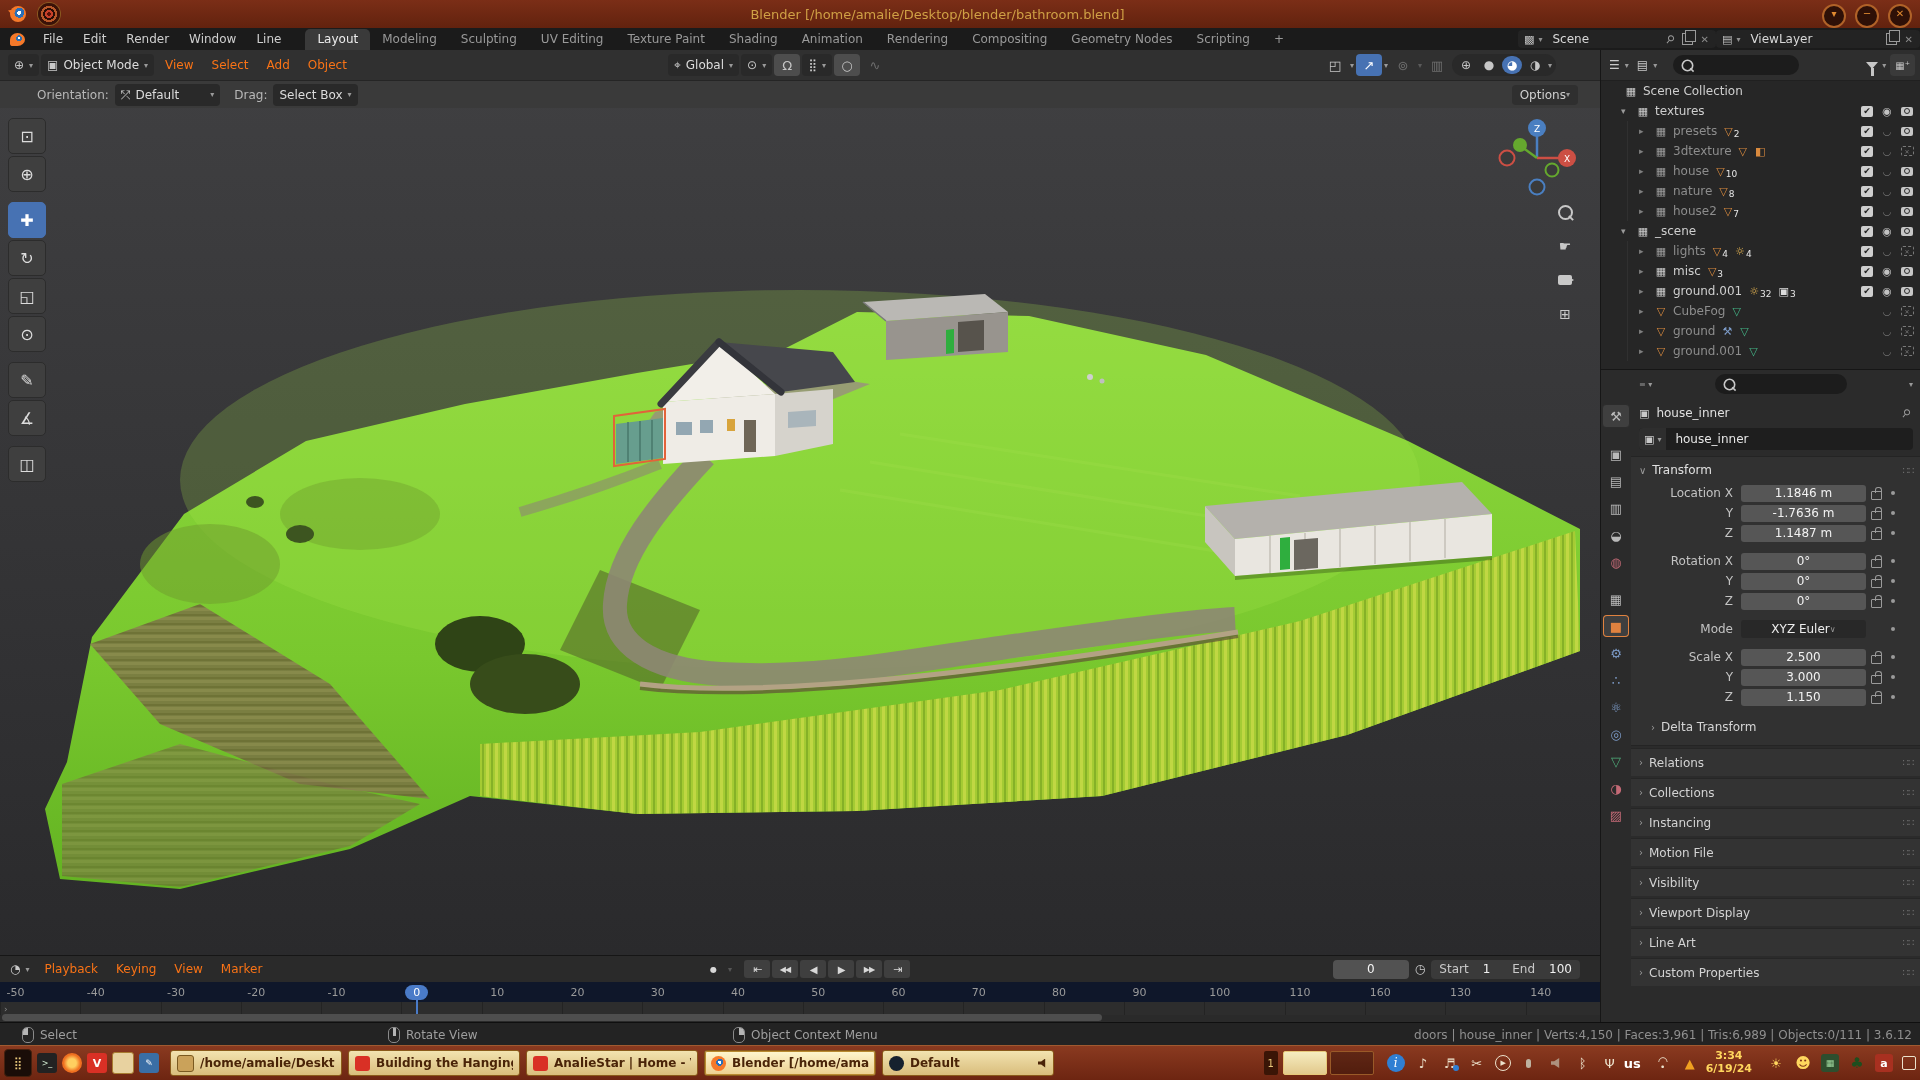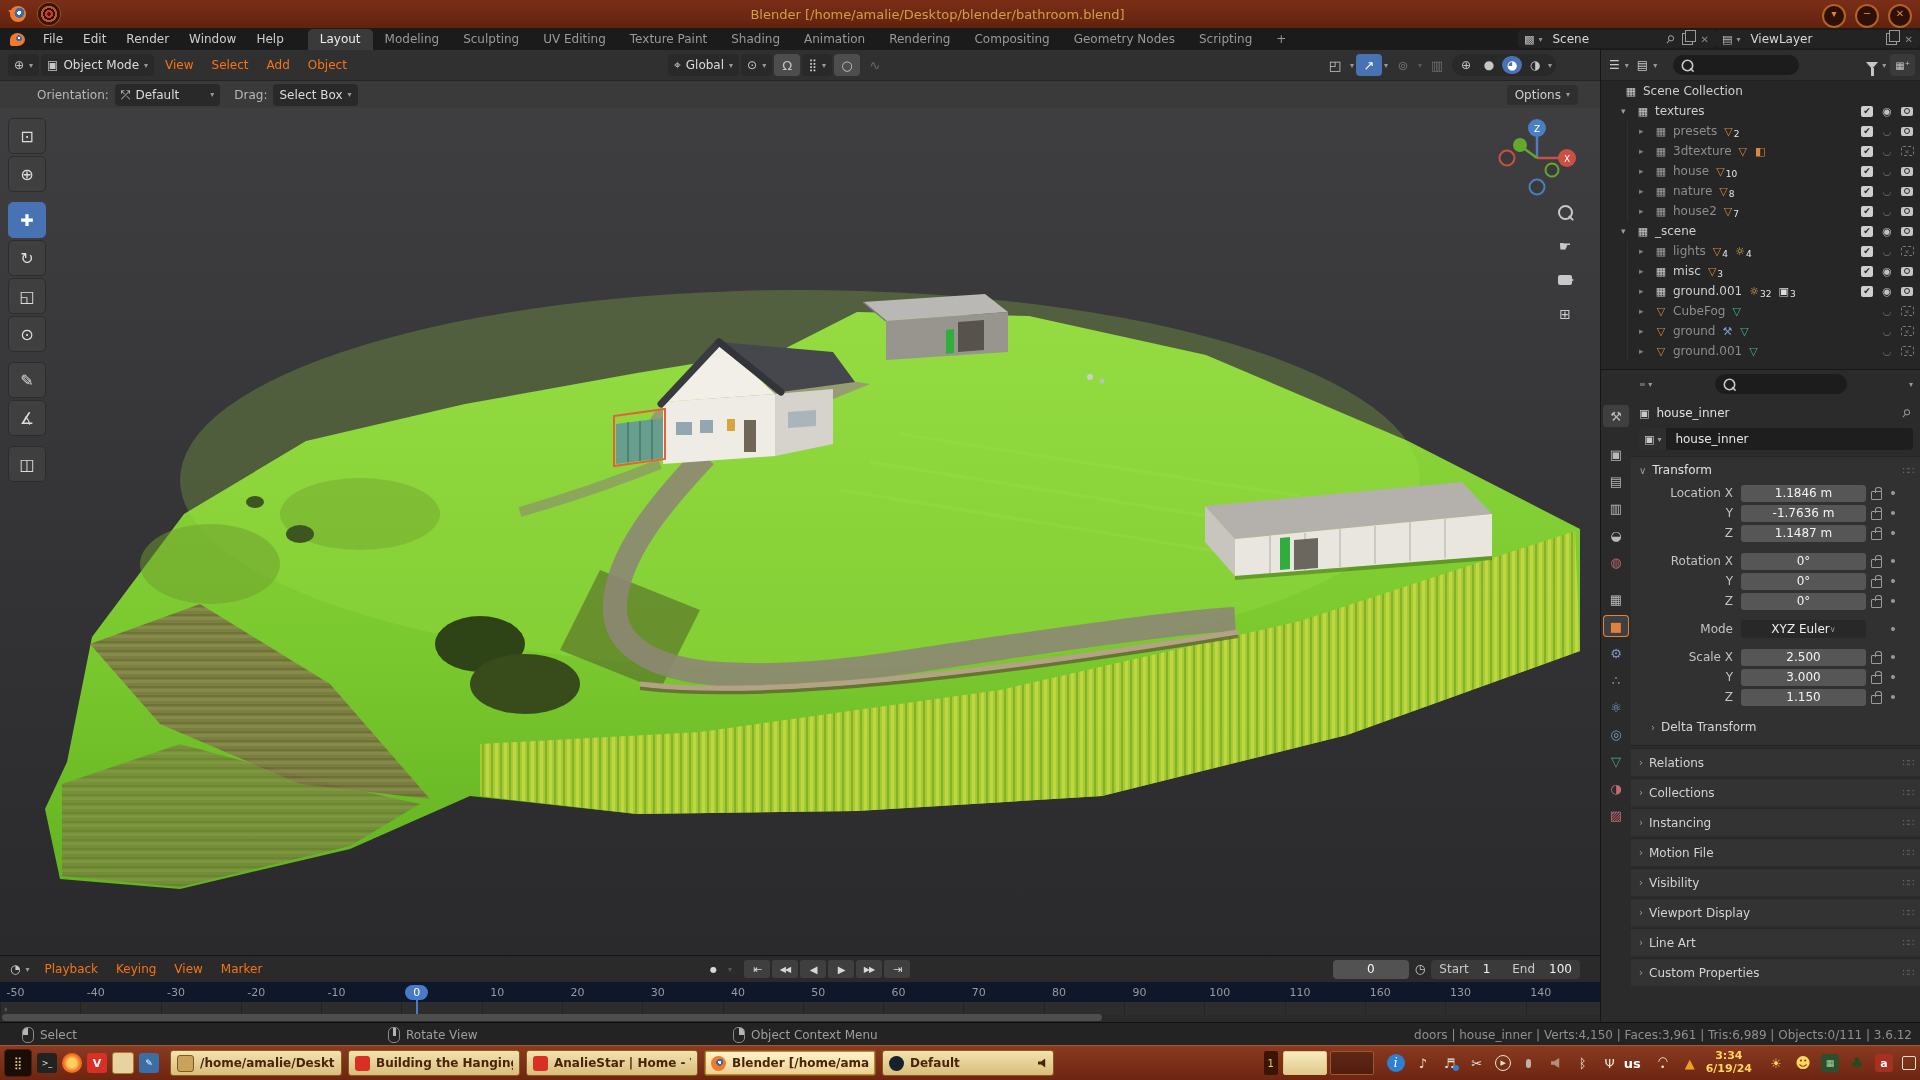--- a/index.html
+++ b/index.html
@@ -43,21 +43,21 @@
   .chev8{font-size:8px;color:#999;}
   .tgbtn{width:26px;height:22px;display:flex;align-items:center;justify-content:center;border-radius:4px;color:#c6c6c6;font-size:13px;}
   .tgbtn.on{background:#4772b3;color:#fff;}
   .tgbtn.lit{background:#4d4d4d;}
   .dim-ic{opacity:.4;}
   .shade-pill{display:flex;align-items:center;background:#292929;border-radius:11px;height:22px;padding:0 4px;gap:3px;}
   .shade-ic{width:20px;height:18px;border-radius:9px;display:flex;align-items:center;justify-content:center;font-size:12px;color:#c6c6c6;}
   .shade-ic.on{background:#4772b3;color:#fff;}
   .vp-tools{position:absolute;left:0;top:31px;width:100%;height:27px;background:rgba(58,58,58,.93);z-index:4;display:flex;align-items:center;}
   .lbl{color:#b8b8b8;margin:0 6px;}
-  .options-pill{position:absolute;right:22px;display:flex;align-items:center;background:#2f2f2f;border-radius:4px;height:20px;padding:0 8px;color:#d0d0d0;gap:5px;}
+  .options-pill{position:absolute;right:22px;display:flex;align-items:center;background:#2f2f2f;border-radius:4px;height:20px;padding:0 8px;color:#d0d0d0;}
   
   .vtoolbar{position:absolute;left:8px;top:68px;width:38px;z-index:6;display:flex;flex-direction:column;gap:2px;}
   .tool{width:36px;height:34px;background:#3f3f3f;border:1px solid #2c2c2c;border-radius:5px;
     display:flex;align-items:center;justify-content:center;font-size:16px;color:#dcdcdc;}
   .tool.gap{margin-top:8px;}
   .tool.active{background:#4772b3;color:#fff;border-color:#4772b3;}
   .tool.select-box::before{content:"⊡"} .tool.cursor::before{content:"⊕"}
   .tool.move::before{content:"✚"} .tool.rotate::before{content:"↻"}
   .tool.scale::before{content:"◱"} .tool.transform::before{content:"⊙"}
   .tool.annotate::before{content:"✎"} .tool.measure::before{content:"∡"}
@@ -251,21 +251,21 @@
   </div>
 
   <div class="topbar">
     <span class="tb-logo"></span>
     <div style="display:flex">
 
     <span class="menu-item">File</span>
         <span class="menu-item">Edit</span>
         <span class="menu-item">Render</span>
         <span class="menu-item">Window</span>
-        <span class="menu-item">Help</span>
+        <span class="menu-item">Line</span>
       </div>
     <div class="ws-tabs">
 
     <span class="ws-tab active">Layout</span>
         <span class="ws-tab">Modeling</span>
         <span class="ws-tab">Sculpting</span>
         <span class="ws-tab">UV Editing</span>
         <span class="ws-tab">Texture Paint</span>
         <span class="ws-tab">Shading</span>
         <span class="ws-tab">Animation</span>

